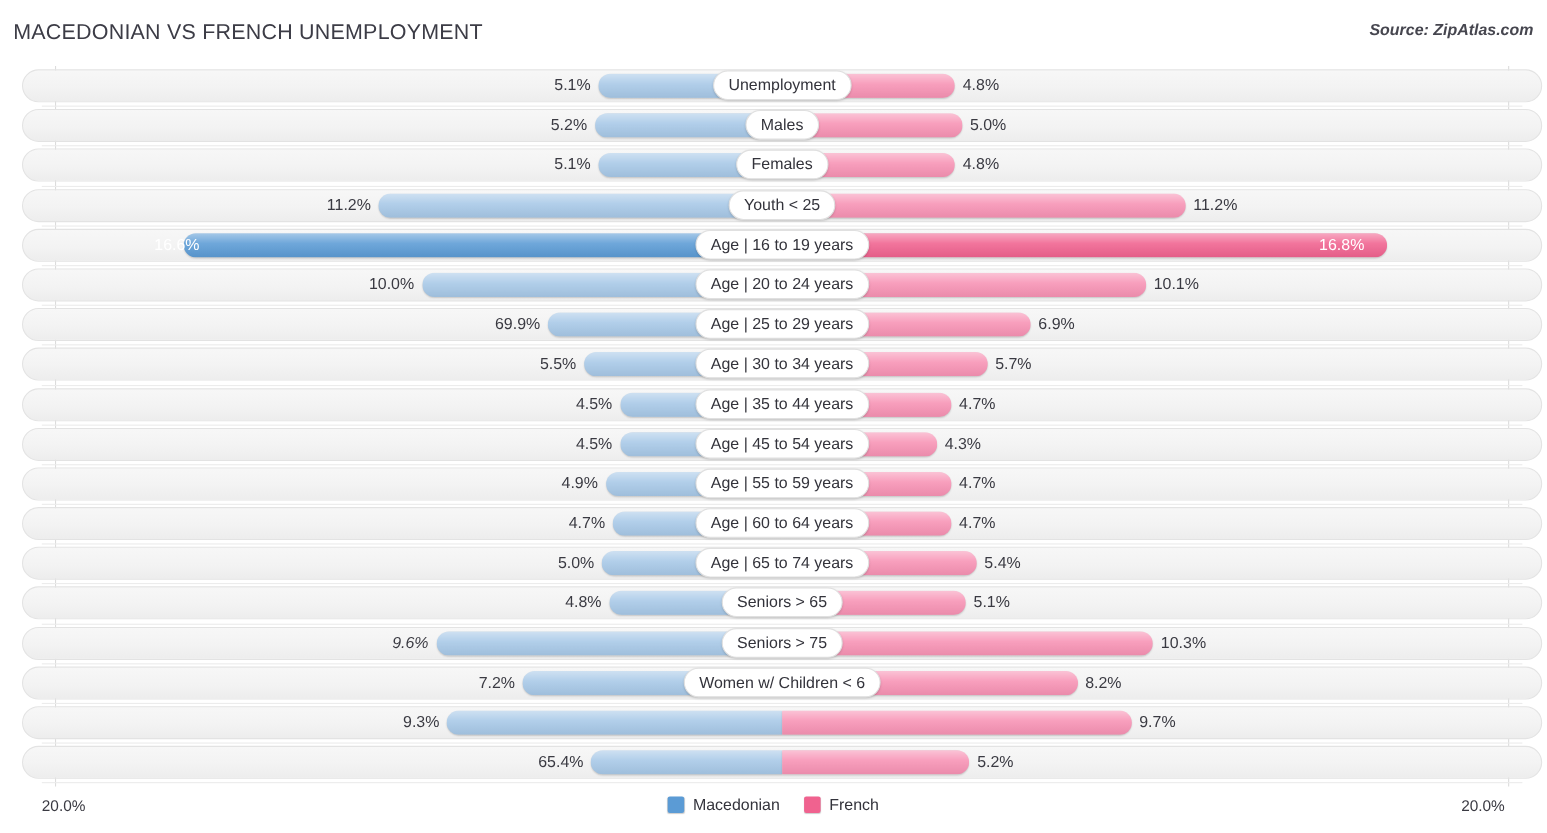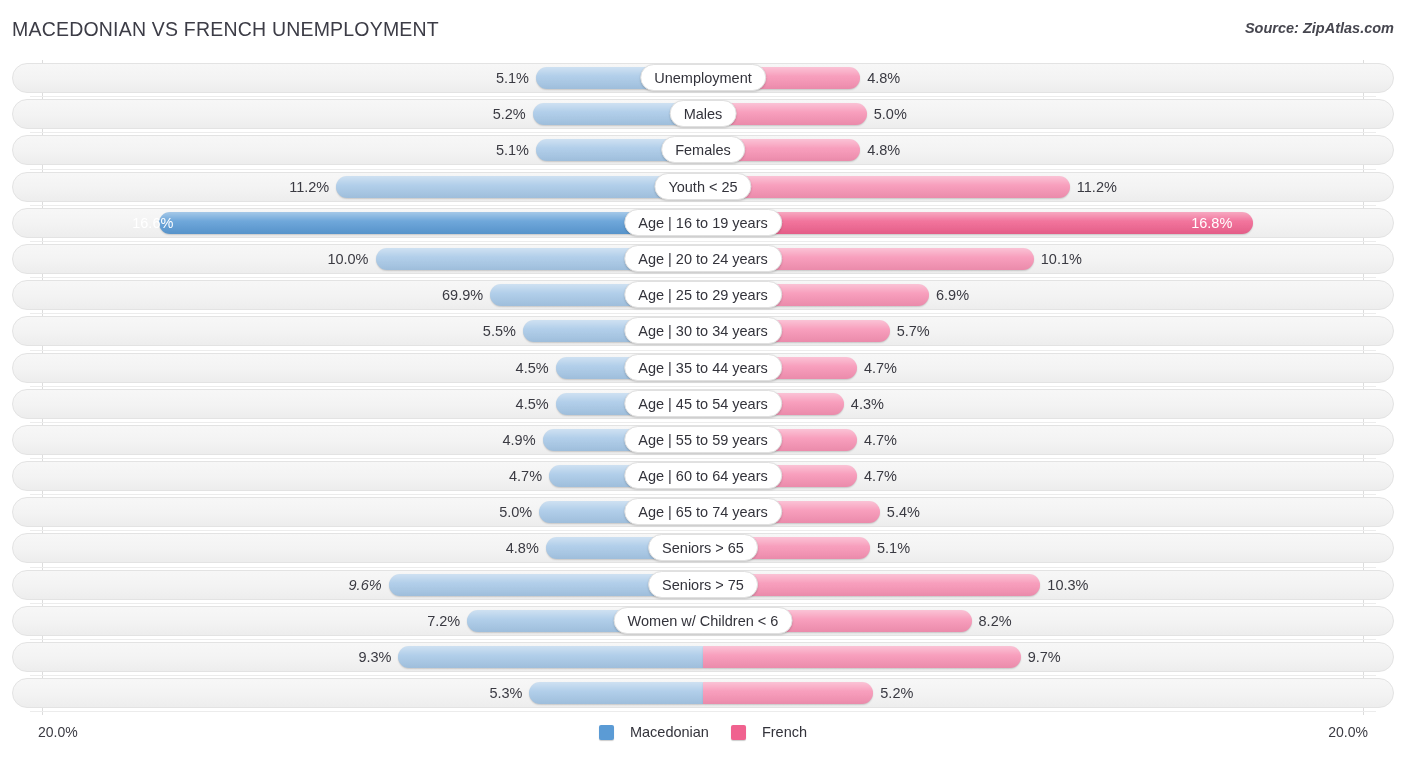--- a/index.html
+++ b/index.html
@@ -37,21 +37,21 @@
     font-size: 14.5px;
     font-style: italic;
     font-weight: bold;
     color: #46464f;
     white-space: nowrap;
   }
 
   
   .plot {
     position: absolute;
-    left: 12px;
+    left: 20px;
     top: 60px;
     width: 1382px;
     height: 655px;
   }
   .axis-line {
     position: absolute;
     top: 0;
     bottom: 0;
     width: 1px;
     background: #dcdcdc;
@@ -170,22 +170,22 @@
     position: absolute;
     left: 0; right: 0;
     top: 8px;
     display: flex;
     justify-content: center;
     align-items: center;
     gap: 22px;
   }
   .legend-item {
     display: flex;
-    align-items: center;
-    gap: 16px;
+    align-items: flex-start;
+    gap: 8px;
     font-size: 14.5px;
     color: #33333b;
   }
   .swatch {
     width: 15px;
     height: 15px;
     border-radius: 2px;
     box-shadow: 0 1px 1px rgba(0,0,0,.2);
   }
 </style>
@@ -385,21 +385,21 @@
           <div class="val outside-left" style="right: 311.575px;">9.3%</div>
           <div class="bar right" style="--c: #f792b4; width: 317.675px;"></div>
           <div class="val outside-right" style="left: 324.675px;">9.7%</div>
         </div>
       </div>
       <div class="row">
         <div class="track"></div>
         <div class="row-sep"></div>
         <div class="center">
           <div class="bar left" style="--c: #a7c8e7; width: 173.575px;"></div>
-          <div class="val outside-left" style="right: 180.575px;">5.3%</div>
+          <div class="val outside-left" style="right: 180.575px;">65.4%</div>
           <div class="bar right" style="--c: #f792b4; width: 170.3px;"></div>
           <div class="val outside-right" style="left: 177.3px;">5.2%</div>
         </div>
       </div>
     </div>
 </div>
 
 <div class="footer">
   <div class="axis-min">20.0%</div>
   <div class="axis-max">20.0%</div>

